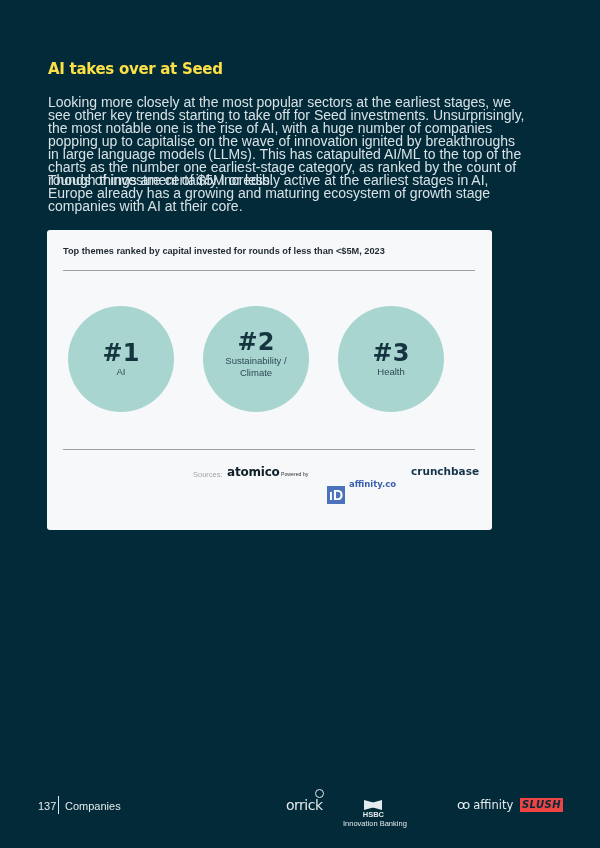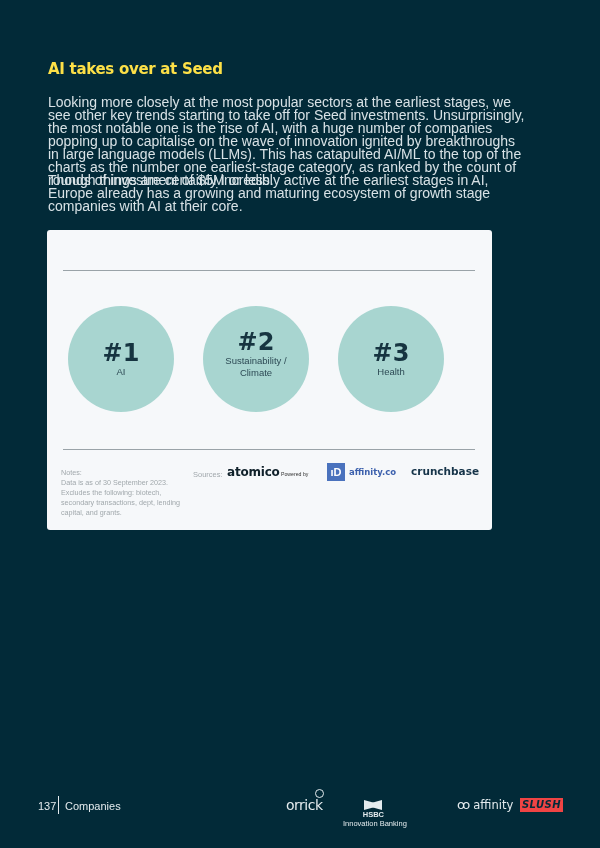--- a/index.html
+++ b/index.html
@@ -111,23 +111,23 @@
   }
   .dealroom {
     position: absolute;
     left: 280px; top: 233px;
     display: flex; align-items: center;
   }
   .dealroom-badge {
     width: 18px; height: 18px;
     background: #4a72bd;
     color: #fff;
-    font-size: 11px;
-    font-weight: bold;
-    display: flex; align-items: center; justify-content: center;
+    font-size: 14px;
+    font-weight: bold;
+    display: flex; align-items: center; justify-content: center; margin-top: 23px;
   }
   .dealroom-text {
     margin-left: 4px;
     font-family: "DejaVu Sans", sans-serif;
     font-weight: bold;
     font-size: 8.5px;
     color: #3d61ad;
   }
   .crunchbase {
     position: absolute;
@@ -225,41 +225,38 @@
   }
 </style>
 </head>
 <body>
 
 <h1 class="page-title">AI takes over at Seed</h1>
 <p class="body-text p1">Looking more closely at the most popular sectors at the earliest stages, we see other key trends starting to take off for Seed investments. Unsurprisingly, the most notable one is the rise of AI, with a huge number of companies popping up to capitalise on the wave of innovation ignited by breakthroughs in large language models (LLMs). This has catapulted AI/ML to the top of the charts as the number one earliest-stage category, as ranked by the count of rounds of investment of $5M or less.</p>
 <p class="body-text p2">Though things are certainly incredibly active at the earliest stages in AI, Europe already has a growing and maturing ecosystem of growth stage companies with AI at their core.</p>
 
 <div class="card">
+  <div class="card-title">Top themes ranked by capital invested for rounds of less than &lt;$5M, 2023</div>
   <div class="rule top"></div>
 
   <div class="circle c1">
     <div class="rank">#1</div>
     <div class="theme">AI</div>
   </div>
   <div class="circle c2">
     <div class="rank">#2</div>
     <div class="theme" style="width:80px">Sustainability / Climate</div>
   </div>
   <div class="circle c3">
     <div class="rank">#3</div>
     <div class="theme">Health</div>
   </div>
 
   <div class="rule bottom"></div>
 
-  <div class="notes">
-    <div>Notes:</div>
-    <div>Data is as of 30 September 2023. Excludes the following: biotech, secondary transactions, dept, lending capital, and grants.</div>
-  </div>
   <div class="sources-label">Sources:</div>
   <div class="logo-atomico">atomico</div>
   <div class="powered-by">Powered by</div>
   <div class="dealroom">
     <div class="dealroom-badge">ıD</div>
     <div class="dealroom-text">affinity.co</div>
   </div>
   <div class="crunchbase">crunchbase</div>
 </div>
 

